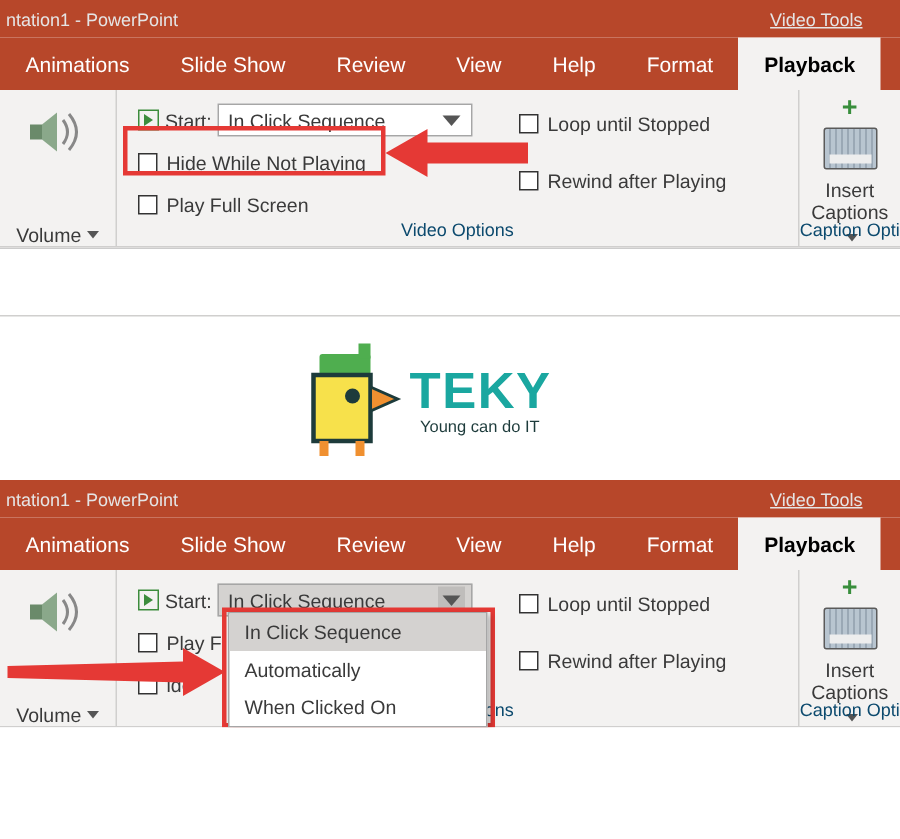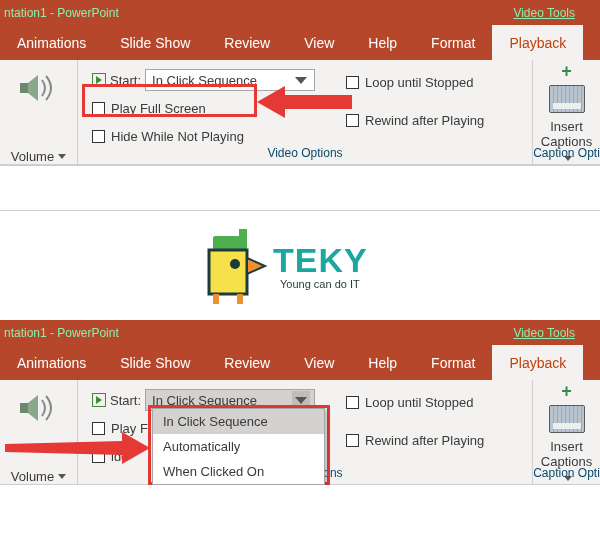--- a/index.html
+++ b/index.html
@@ -1,23 +1,23 @@
 <!DOCTYPE html>
 <html><head>
 <meta charset="utf-8">
 <style>
   * { box-sizing: border-box; margin: 0; padding: 0; font-family: "Segoe UI", Arial, sans-serif; }
   body { width: 600px; background: #fff; font-size: 13px; color: #3a3a3a; }
   .panel { width: 600px; position: relative; overflow: hidden; }
-  .titlebar { background: #b7472a; color: #86efac; height: 25px; display: flex; align-items: center; font-size: 12px; }
+  .titlebar { background: #b7472a; color: #e5e5e5; height: 25px; display: flex; align-items: center; font-size: 12px; }
   .titlebar .doc { padding-left: 4px; flex: 0 0 auto; }
   .titlebar .tools { margin-left: auto; padding-right: 25px; text-decoration: underline; }
   .tabs { background: #b7472a; height: 35px; display: flex; align-items: stretch; }
   .tab { color: #fff; padding: 0 17px; display: flex; align-items: center; font-size: 14px; cursor: pointer; }
-  .tab.active { background: #f3f2f1; color: #c2410c; }
+  .tab.active { background: #f3f2f1; color: #000000; font-weight: bold; }
   .ribbon { background: #f3f2f1; height: 105px; display: flex; border-bottom: 1px solid #d0cfce; position: relative; }
   .group { border-right: 1px solid #d0cfce; position: relative; padding: 4px 6px 0 6px; justify-content: space-between; }
   .group-label { position: absolute; left: 0; right: 0; bottom: 4px; text-align: center; color: #0c4a6e; font-size: 12px; }
   .vol-group { width: 78px; display: flex; flex-direction: column; align-items: center; padding-top: 6px; }
   .vol-icon { position: relative; width: 42px; height: 36px; margin-top: 4px; }
   .vol-label { margin-top: 4px; font-size: 13px; display: flex; align-items: center; gap: 4px; }
   .vopts { width: 455px; display: flex; }
   .vopts-left { width: 258px; padding: 4px 0 0 8px; }
   .vopts-right { flex: 1; padding: 6px 0 0 4px; }
   .row { display: flex; align-items: center; height: 24px; margin-bottom: 4px; }
@@ -84,25 +84,25 @@
           <span class="start-label">Start:</span>
           <div class="combo">
             <span>In Click Sequence</span>
             <span class="caret">
                 <span class="caret-down big"></span>
               </span>
           </div>
         </div>
         <div class="row">
           <span class="checkbox"></span>
+          <span>Hide While Not Playing</span>
+        </div>
+        <div class="row">
+          <span class="checkbox"></span>
           <span>Play Full Screen</span>
-        </div>
-        <div class="row">
-          <span class="checkbox"></span>
-          <span>Hide While Not Playing</span>
         </div>
       </div>
       <div class="vopts-right">
         <div class="row">
           <span class="checkbox"></span>
           <span>Loop until Stopped</span>
         </div>
         <div style="height:10px"></div>
         <div class="row">
           <span class="checkbox"></span>

